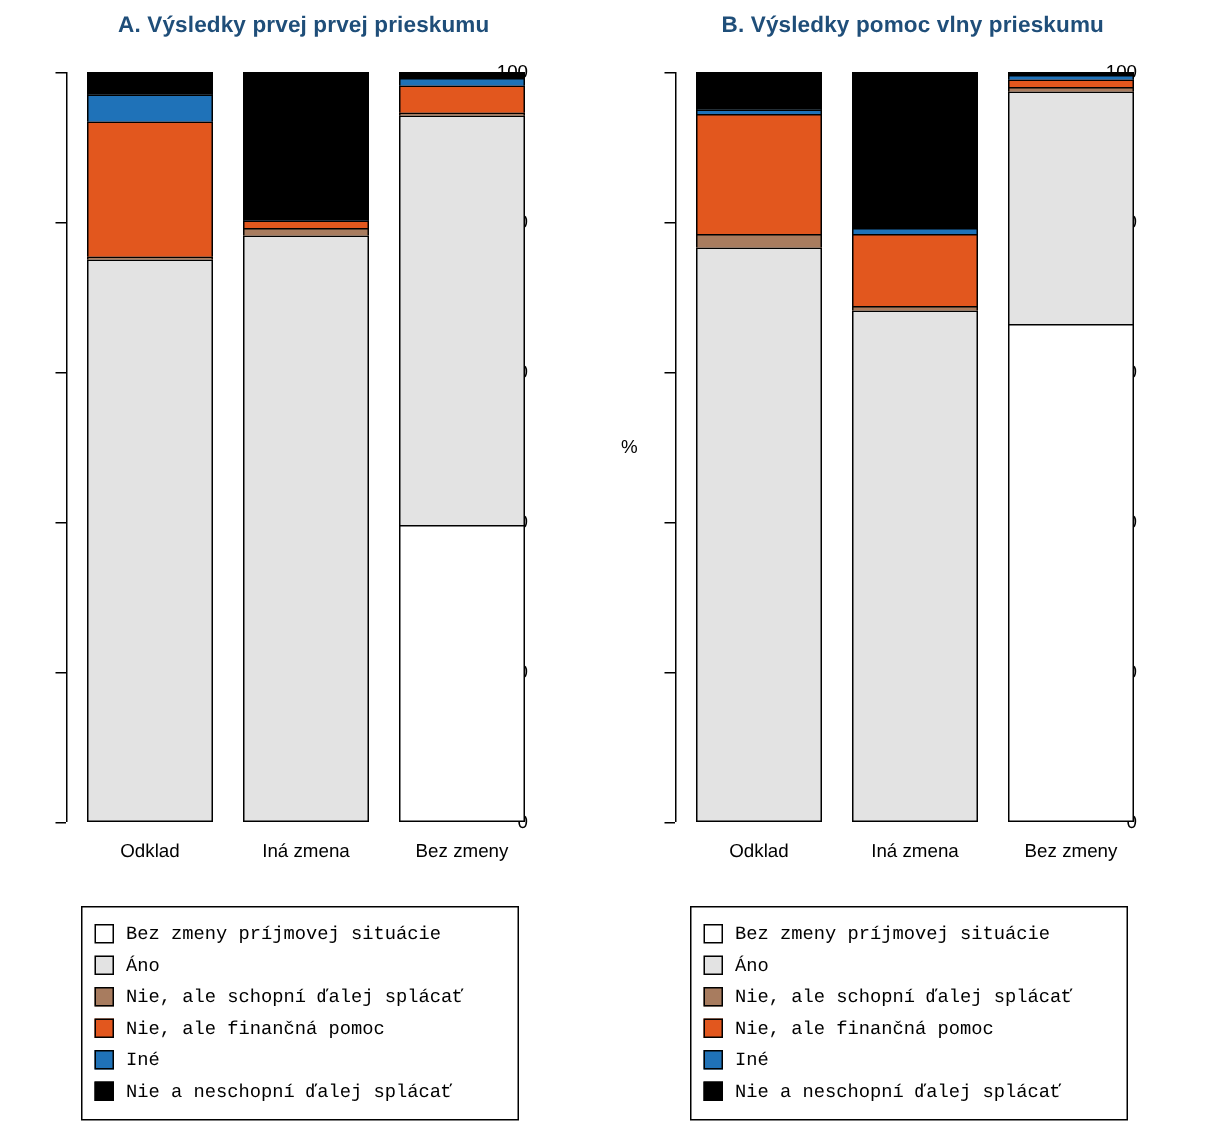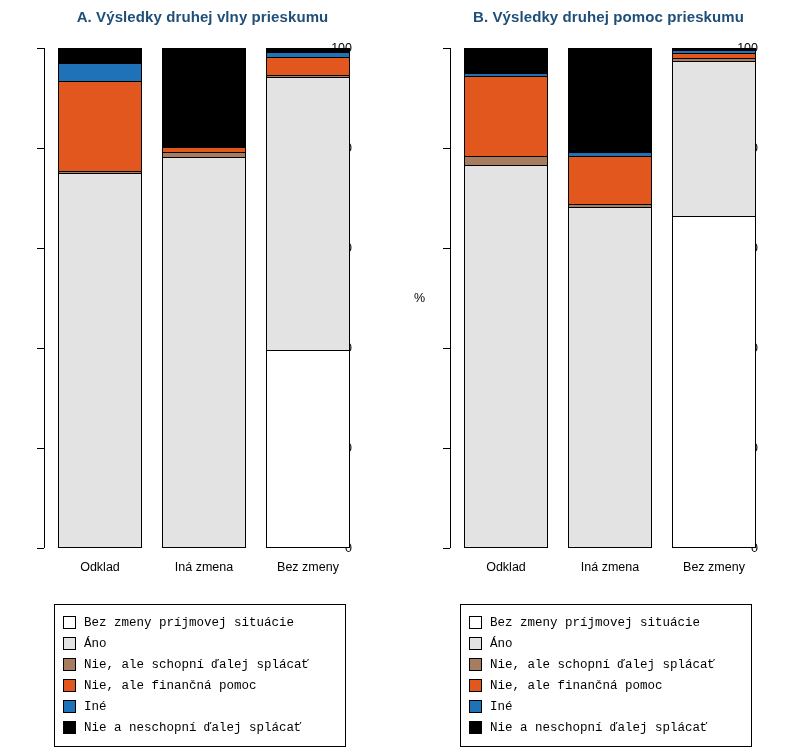--- a/index.html
+++ b/index.html
@@ -139,21 +139,21 @@
     font-size: 12.5px;
     white-space: nowrap;
   }
 </style>
 </head>
 <body>
 
 <div class="page">
 
   <div class="panel panel-a">
-    <div class="panel-title">A. Výsledky druhej vlny prieskumu</div>
+    <div class="panel-title">A. Výsledky prvej prvej prieskumu</div>
     <div class="plot">
       <div class="axis-y"></div>
       <div class="ylabel"></div>
       <div class="ticks">
           <div class="tick" style="top: 500px;"></div>
           <div class="tick-label" style="top: 500px;">0</div>
           <div class="tick" style="top: 400px;"></div>
           <div class="tick-label" style="top: 400px;">20</div>
           <div class="tick" style="top: 300px;"></div>
           <div class="tick-label" style="top: 300px;">40</div>
@@ -216,21 +216,21 @@
           <span class="legend-text">Iné</span>
         </div>
         <div class="legend-row">
           <span class="swatch" style="background: rgb(0, 0, 0);"></span>
           <span class="legend-text">Nie a neschopní ďalej splácať</span>
         </div>
       </div>
   </div>
 
   <div class="panel panel-b">
-    <div class="panel-title">B. Výsledky druhej pomoc prieskumu</div>
+    <div class="panel-title">B. Výsledky pomoc vlny prieskumu</div>
     <div class="plot">
       <div class="axis-y"></div>
       <div class="ylabel">%</div>
       <div class="ticks">
           <div class="tick" style="top: 500px;"></div>
           <div class="tick-label" style="top: 500px;">0</div>
           <div class="tick" style="top: 400px;"></div>
           <div class="tick-label" style="top: 400px;">20</div>
           <div class="tick" style="top: 300px;"></div>
           <div class="tick-label" style="top: 300px;">40</div>

